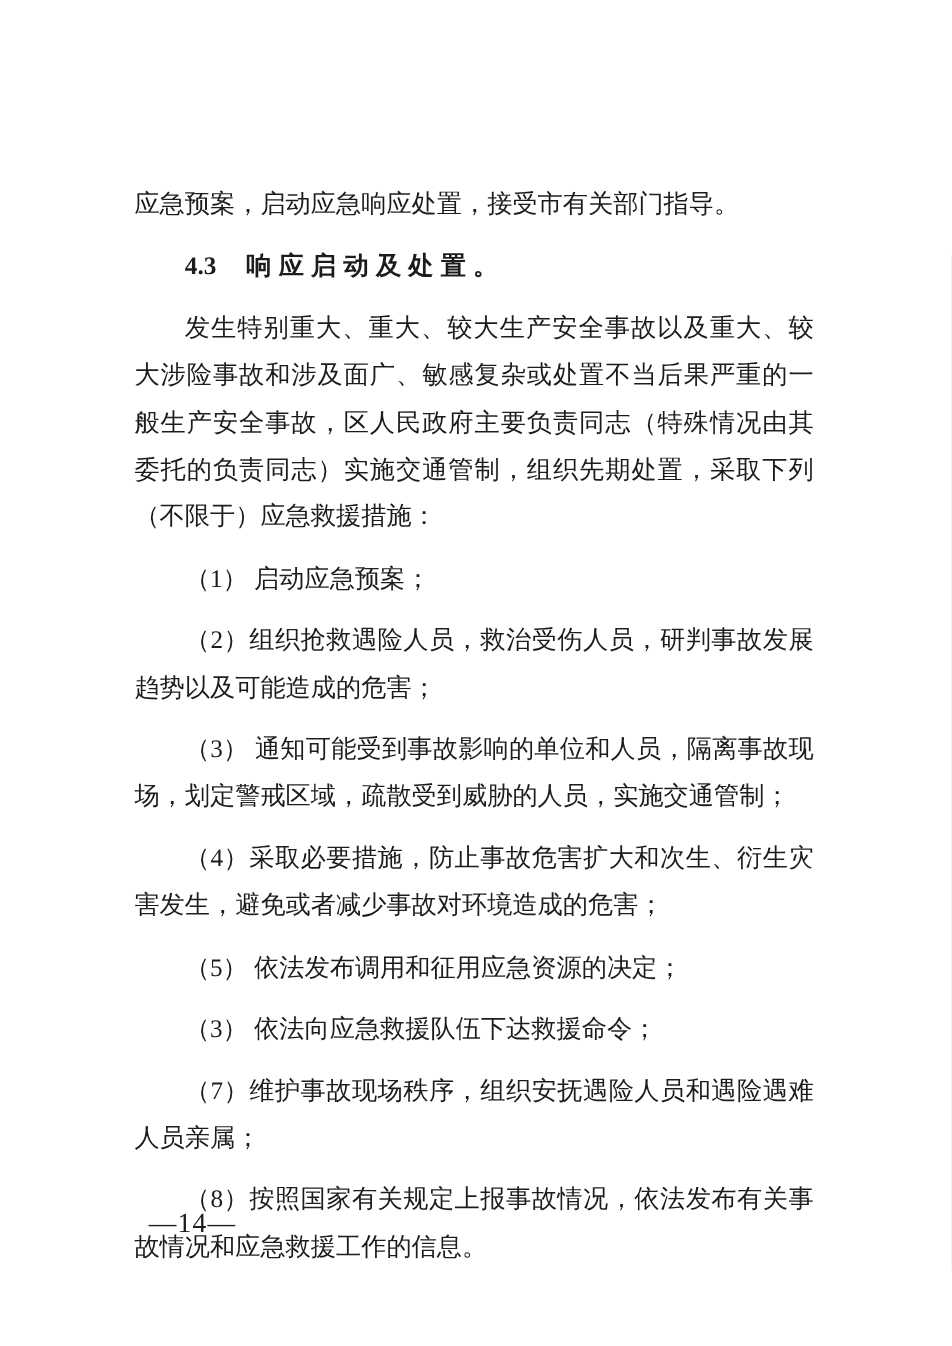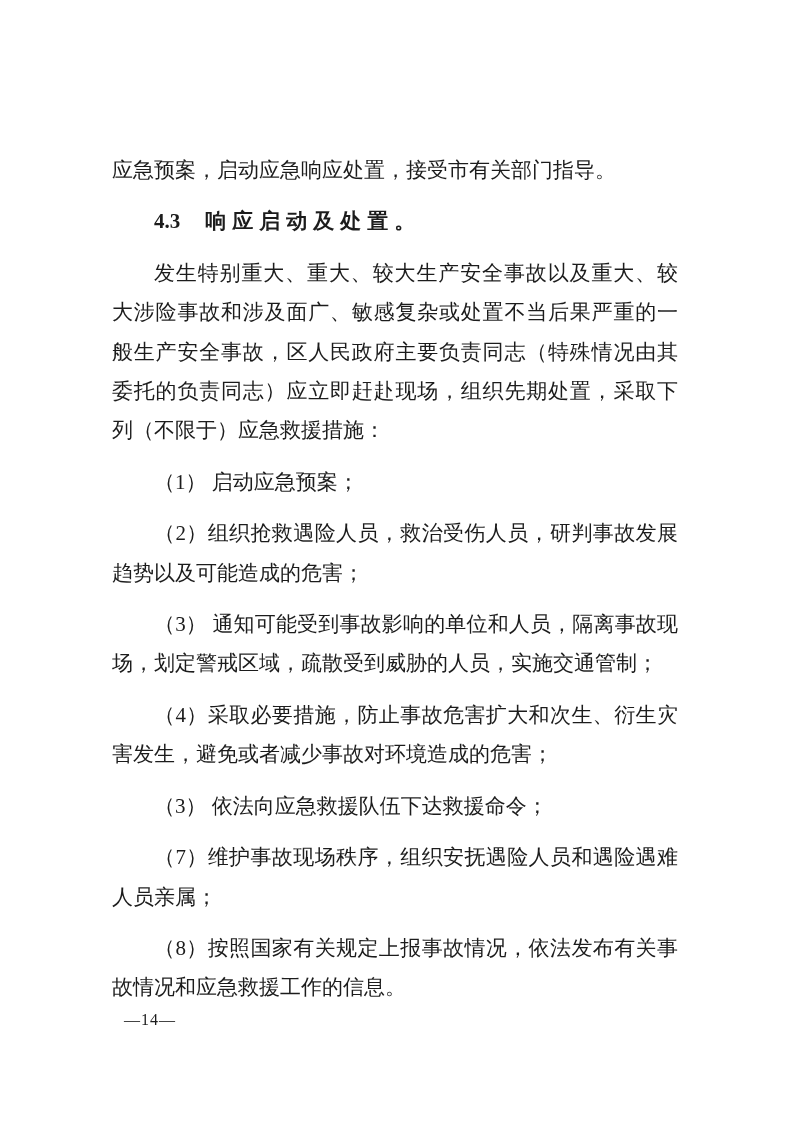--- a/index.html
+++ b/index.html
@@ -51,49 +51,50 @@
   .heading-431 {
     font-weight: 400;
   }
   .heading-431 .h-title {
     letter-spacing: 5px;
   }
   .footer-page-num {
     position: absolute;
     left: 124px;
     top: 1008px;
-    font-size: 16px;
+    font-size: 23px;
     line-height: 24px;
     letter-spacing: 1px;
     color: #1c1c1c;
   }
 </style>
 </head>
 <body>
 
 <div class="page">
   <div class="content">
 
     <p class="para no-indent">应急预案，启动应急响应处置，接受市有关部门指导。</p>
 
     <p class="para heading heading-43">
       <span class="h-num">4.3</span><span class="h-title">响应启动及处置。</span>
     </p>
 
 
-    <p class="para">发生特别重大、重大、较大生产安全事故以及重大、较大涉险事故和涉及面广、敏感复杂或处置不当后果严重的一般生产安全事故，区人民政府主要负责同志（特殊情况由其委托的负责同志）应立即赶赴现场，组织先期处置，采取下列（不限于）应急救援措施：</p>
+    <p class="para">发生特别重大、重大、较大生产安全事故以及重大、较大涉险事故和涉及面广、敏感复杂或处置不当后果严重的一般生产安全事故，区人民政府主要负责同志（特殊情况由其委托的负责同志）实施交通管制，组织先期处置，采取下列（不限于）应急救援措施：</p>
 
     <p class="para">（1） 启动应急预案；</p>
 
     <p class="para">（2）组织抢救遇险人员，救治受伤人员，研判事故发展趋势以及可能造成的危害；</p>
 
     <p class="para">（3） 通知可能受到事故影响的单位和人员，隔离事故现场，划定警戒区域，疏散受到威胁的人员，实施交通管制；</p>
 
     <p class="para">（4）采取必要措施，防止事故危害扩大和次生、衍生灾害发生，避免或者减少事故对环境造成的危害；</p>
 
+    <p class="para">（5） 依法发布调用和征用应急资源的决定；</p>
 
     <p class="para">（3） 依法向应急救援队伍下达救援命令；</p>
 
     <p class="para">（7）维护事故现场秩序，组织安抚遇险人员和遇险遇难人员亲属；</p>
 
     <p class="para">（8）按照国家有关规定上报事故情况，依法发布有关事故情况和应急救援工作的信息。</p>
 
 
   </div>
 

